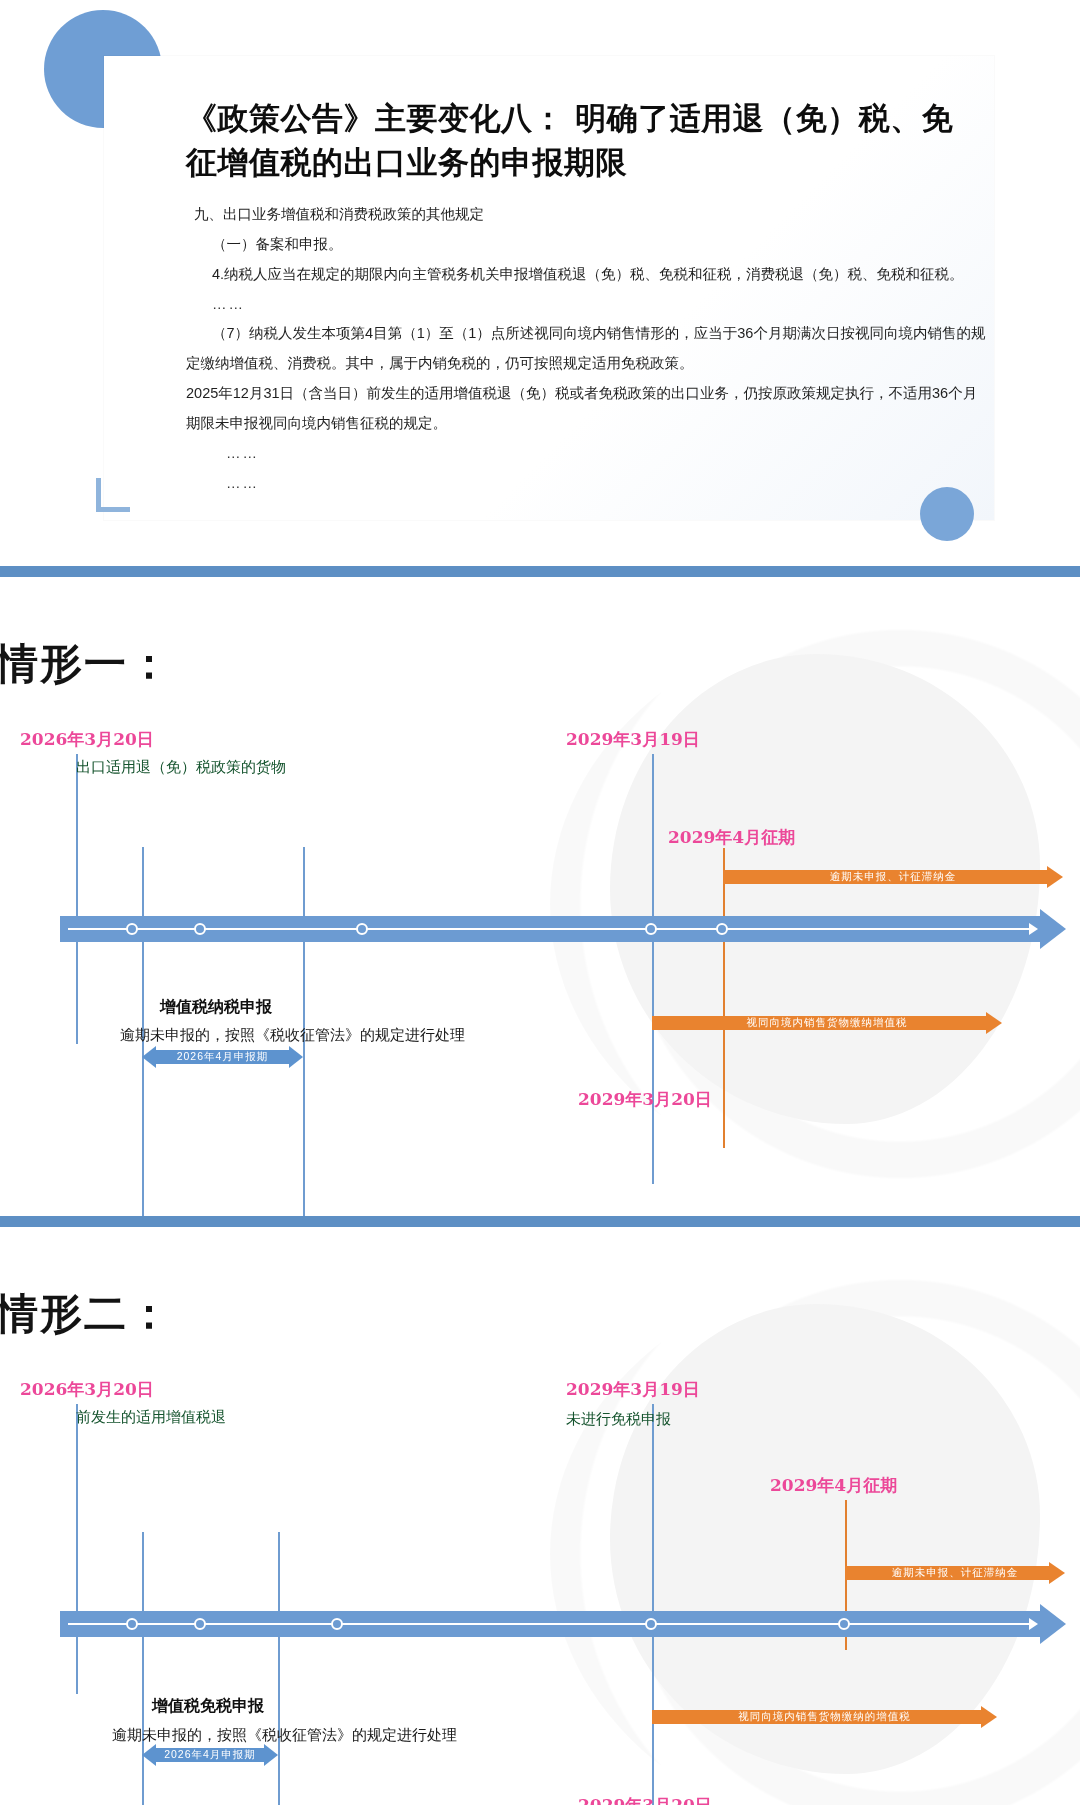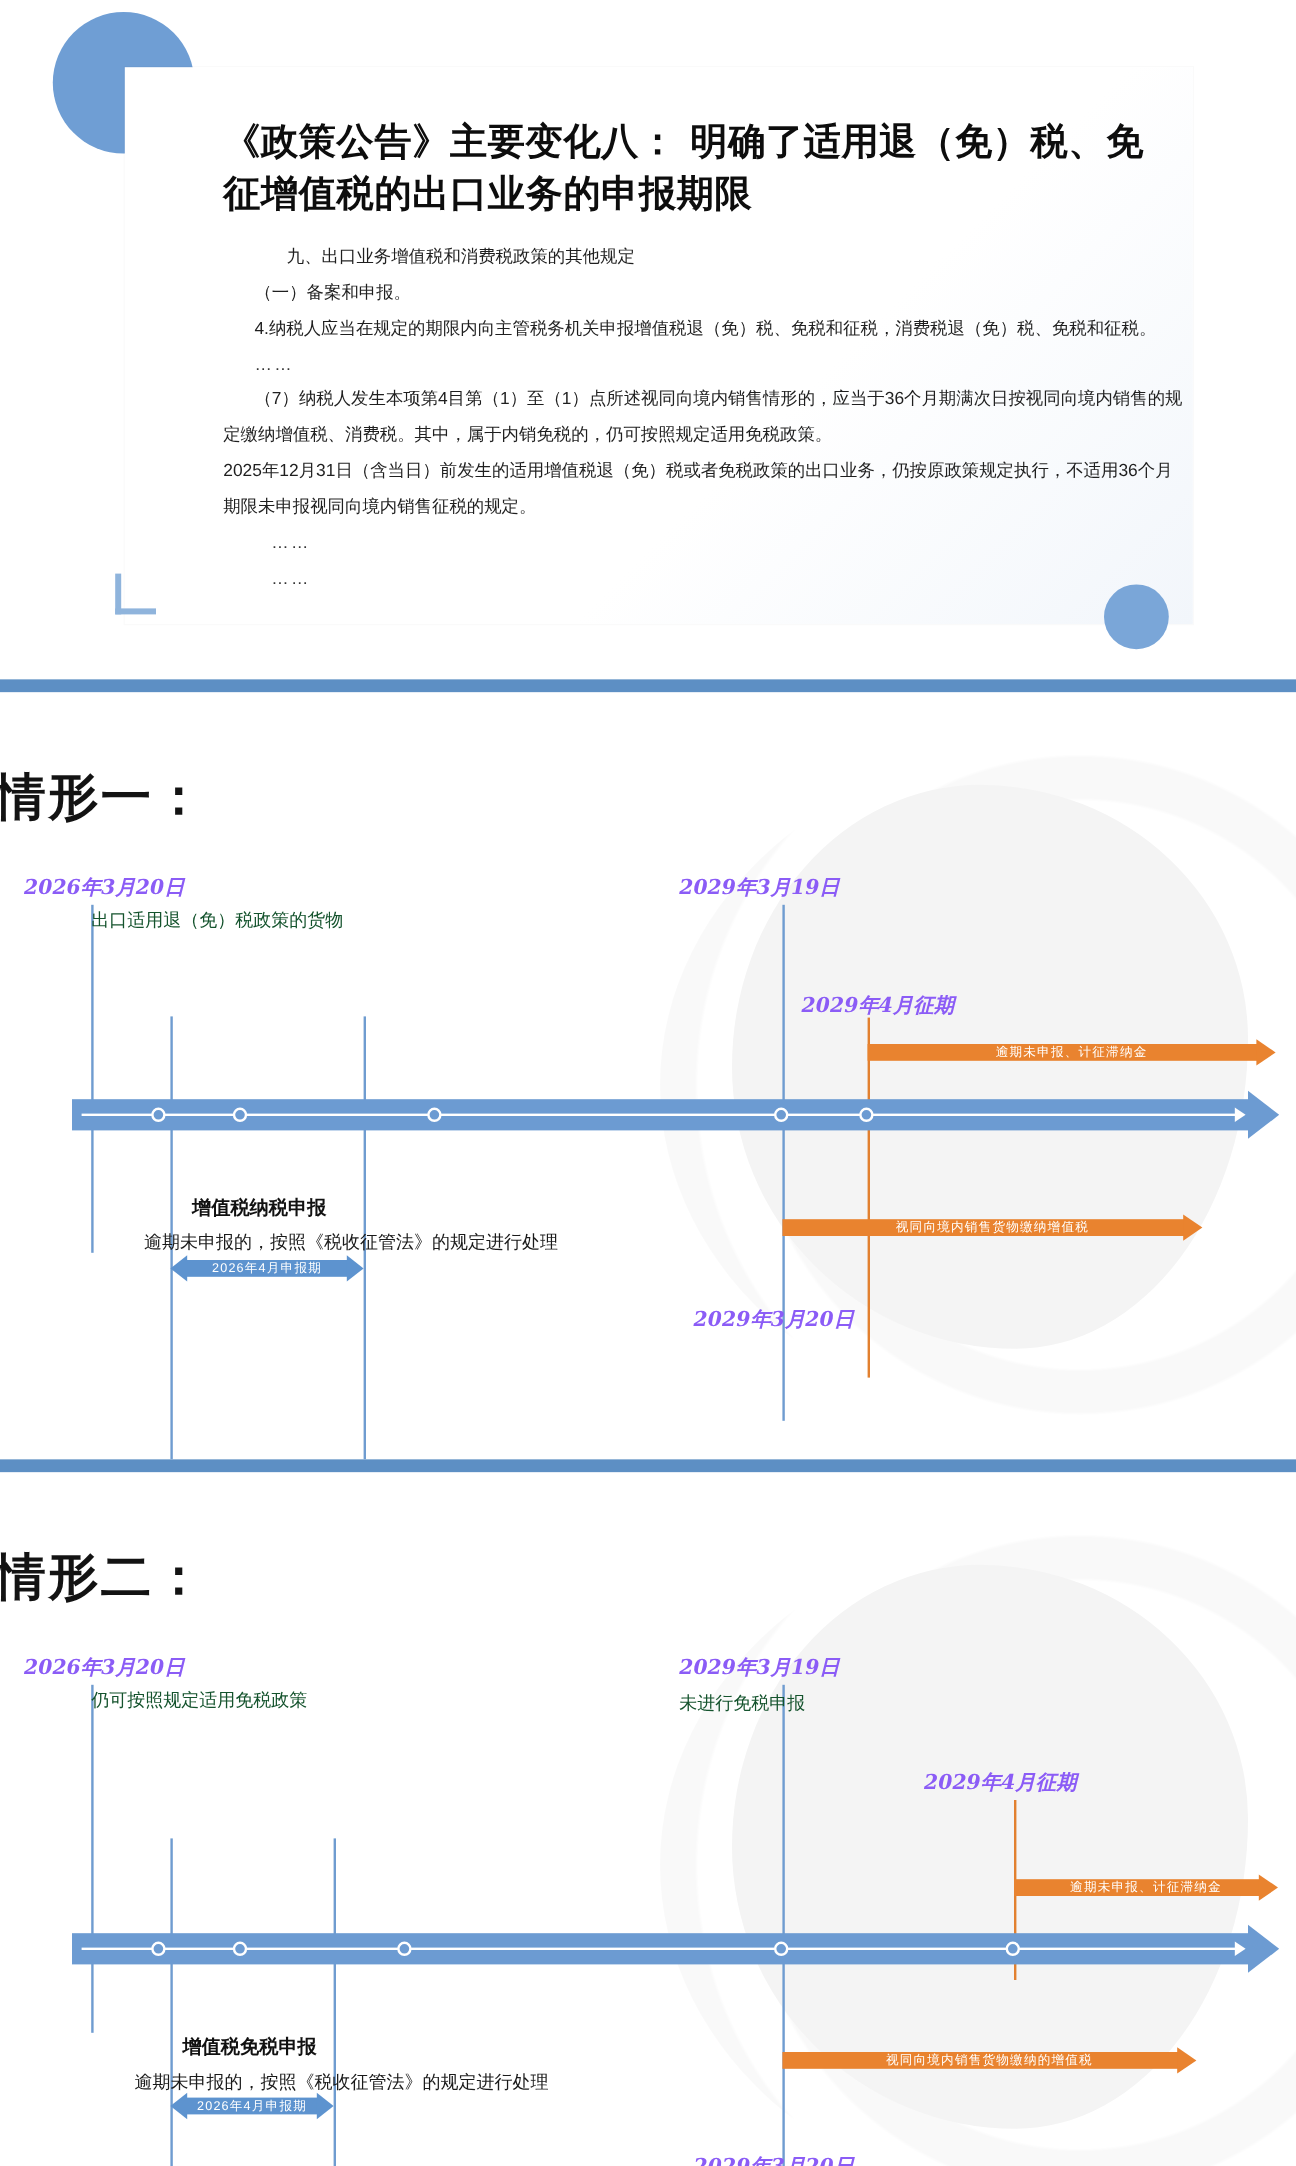--- a/index.html
+++ b/index.html
@@ -157,23 +157,22 @@
     width: 1.6px;
     background: #6f9cd0;
   }
   .vline.orange { background: #e2802f; width: 1.6px; }
 
   .datelabel {
     position: absolute;
     font-family: "DejaVu Serif", serif;
     font-size: 17px;
     font-weight: bold;
-    color: #8b5cf6;
-    white-space: nowrap;
-    font-style: italic;
+    color: #ec4899;
+    white-space: nowrap;
   }
   .sublabel {
     position: absolute;
     font-size: 15px;
     color: #14532d;
     white-space: nowrap;
   }
   .boldlabel {
     position: absolute;
     font-size: 16px;
@@ -260,21 +259,21 @@
 
   <div class="slide1">
     <div class="s1-bgcircle"></div>
     <div class="s1-card"></div>
     <div class="s1-bgcircle2"></div>
     <div class="s1-corner"></div>
 
     <div class="s1-title">《政策公告》主要变化八： 明确了适用退（免）税、免征增值税的出口业务的申报期限</div>
 
     <div class="s1-body">
-      <p style="text-indent:8px;margin-left:45px;">九、出口业务增值税和消费税政策的其他规定</p>
+      <p style="text-indent:8px;">九、出口业务增值税和消费税政策的其他规定</p>
       <p class="ind1">（一）备案和申报。</p>
       <p class="ind1">4.纳税人应当在规定的期限内向主管税务机关申报增值税退（免）税、免税和征税，消费税退（免）税、免税和征税。</p>
       <p class="ind1 dots">……</p>
       <p class="ind1">（7）纳税人发生本项第4目第（1）至（1）点所述视同向境内销售情形的，应当于36个月期满次日按视同向境内销售的规定缴纳增值税、消费税。其中，属于内销免税的，仍可按照规定适用免税政策。</p>
       <p>2025年12月31日（含当日）前发生的适用增值税退（免）税或者免税政策的出口业务，仍按原政策规定执行，不适用36个月期限未申报视同向境内销售征税的规定。</p>
       <p class="ind1 dots" style="text-indent:40px;">……</p>
       <p class="ind1 dots" style="text-indent:40px;">……</p>
     </div>
   </div>
 
@@ -343,21 +342,21 @@
 
     <div class="scn-head">情形二：</div>
 
     <div class="vline" style="left:76px; top:160px; height:290px;"></div>
     <div class="vline" style="left:142px; top:288px; height:320px;"></div>
     <div class="vline" style="left:278px; top:288px; height:320px;"></div>
     <div class="vline" style="left:652px; top:160px; height:450px;"></div>
     <div class="vline orange" style="left:845px; top:256px; height:150px;"></div>
 
     <div class="datelabel" style="left:20px; top:134px;">2026年3月20日</div>
-    <div class="sublabel" style="left:76px; top:164px;">仍可按照规定适用免税政策</div>
+    <div class="sublabel" style="left:76px; top:164px;">前发生的适用增值税退</div>
     <div class="datelabel" style="left:566px; top:134px;">2029年3月19日</div>
     <div class="sublabel" style="left:566px; top:166px;">未进行免税申报</div>
     <div class="datelabel" style="left:770px; top:230px;">2029年4月征期</div>
 
     <div class="sbar" style="left:845px; top:318px; width:220px;">
       <div class="bar"></div>
       <div class="rhead"></div>
       <span class="txt">逾期未申报、计征滞纳金</span>
     </div>
 

